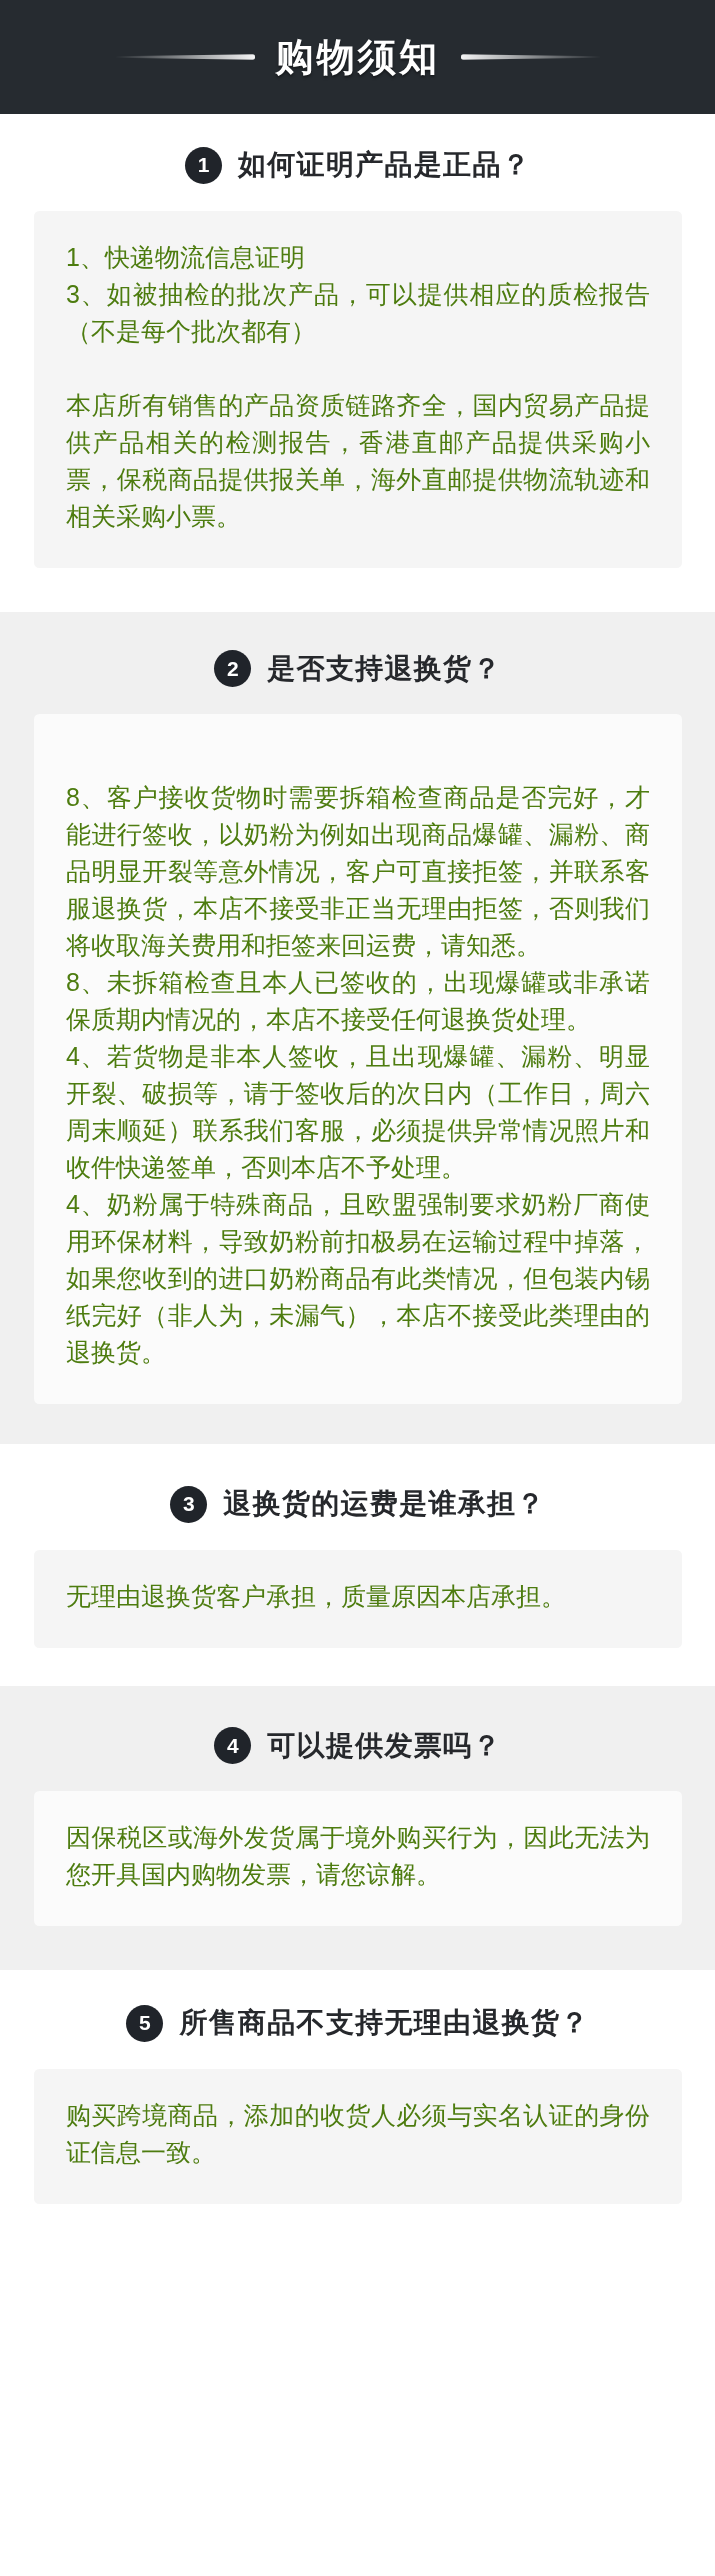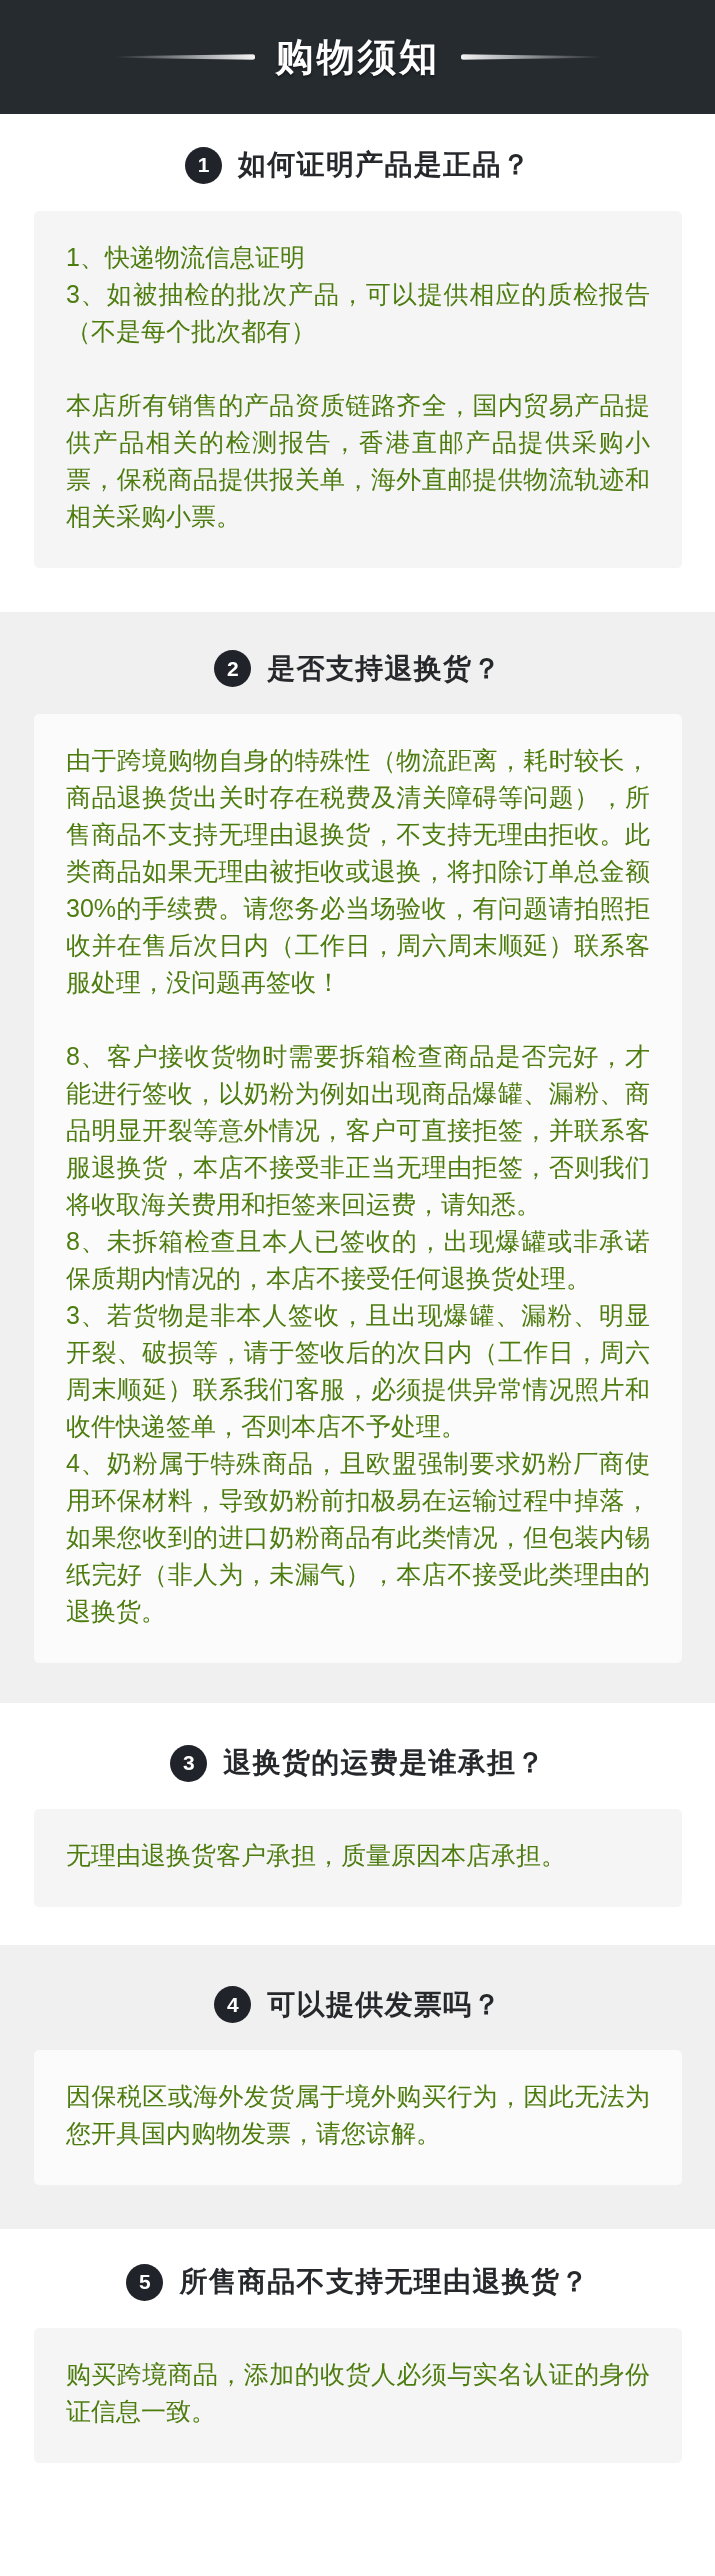--- a/index.html
+++ b/index.html
@@ -113,25 +113,24 @@
       <p>本店所有销售的产品资质链路齐全，国内贸易产品提供产品相关的检测报告，香港直邮产品提供采购小票，保税商品提供报关单，海外直邮提供物流轨迹和相关采购小票。</p>
     </div>
 </div>
 
 <div class="section band" id="section-2">
   <div class="sec-title">
     <div class="badge">2</div>
     <div class="sec-title-text">是否支持退换货？</div>
   </div>
   <div class="box">
-      <p>由于跨境购物自身的特殊性（物流距离，耗时较长，商品退换货出关时存在税费及清关障碍等问题），所售商品不支持无理由退换货，不支持无理由拒收。此类商品如果无理由被拒收或退换，将扣除订单总金额30%的手续费。请您务必当场验收，有问题请拍照拒收并在售后次日内（工作日，周六周末顺延）联系客服处理，没问题再签收！</p>
       <p class="gap"></p>
       <p>8、客户接收货物时需要拆箱检查商品是否完好，才能进行签收，以奶粉为例如出现商品爆罐、漏粉、商品明显开裂等意外情况，客户可直接拒签，并联系客服退换货，本店不接受非正当无理由拒签，否则我们将收取海关费用和拒签来回运费，请知悉。</p>
       <p>8、未拆箱检查且本人已签收的，出现爆罐或非承诺保质期内情况的，本店不接受任何退换货处理。</p>
-      <p>3、若货物是非本人签收，且出现爆罐、漏粉、明显开裂、破损等，请于签收后的次日内（工作日，周六周末顺延）联系我们客服，必须提供异常情况照片和收件快递签单，否则本店不予处理。</p>
+      <p>4、若货物是非本人签收，且出现爆罐、漏粉、明显开裂、破损等，请于签收后的次日内（工作日，周六周末顺延）联系我们客服，必须提供异常情况照片和收件快递签单，否则本店不予处理。</p>
       <p>4、奶粉属于特殊商品，且欧盟强制要求奶粉厂商使用环保材料，导致奶粉前扣极易在运输过程中掉落，如果您收到的进口奶粉商品有此类情况，但包装内锡纸完好（非人为，未漏气），本店不接受此类理由的退换货。</p>
     </div>
 </div>
 
 <div class="section" id="section-3">
   <div class="sec-title">
     <div class="badge">3</div>
     <div class="sec-title-text">退换货的运费是谁承担？</div>
   </div>
   <div class="box">

